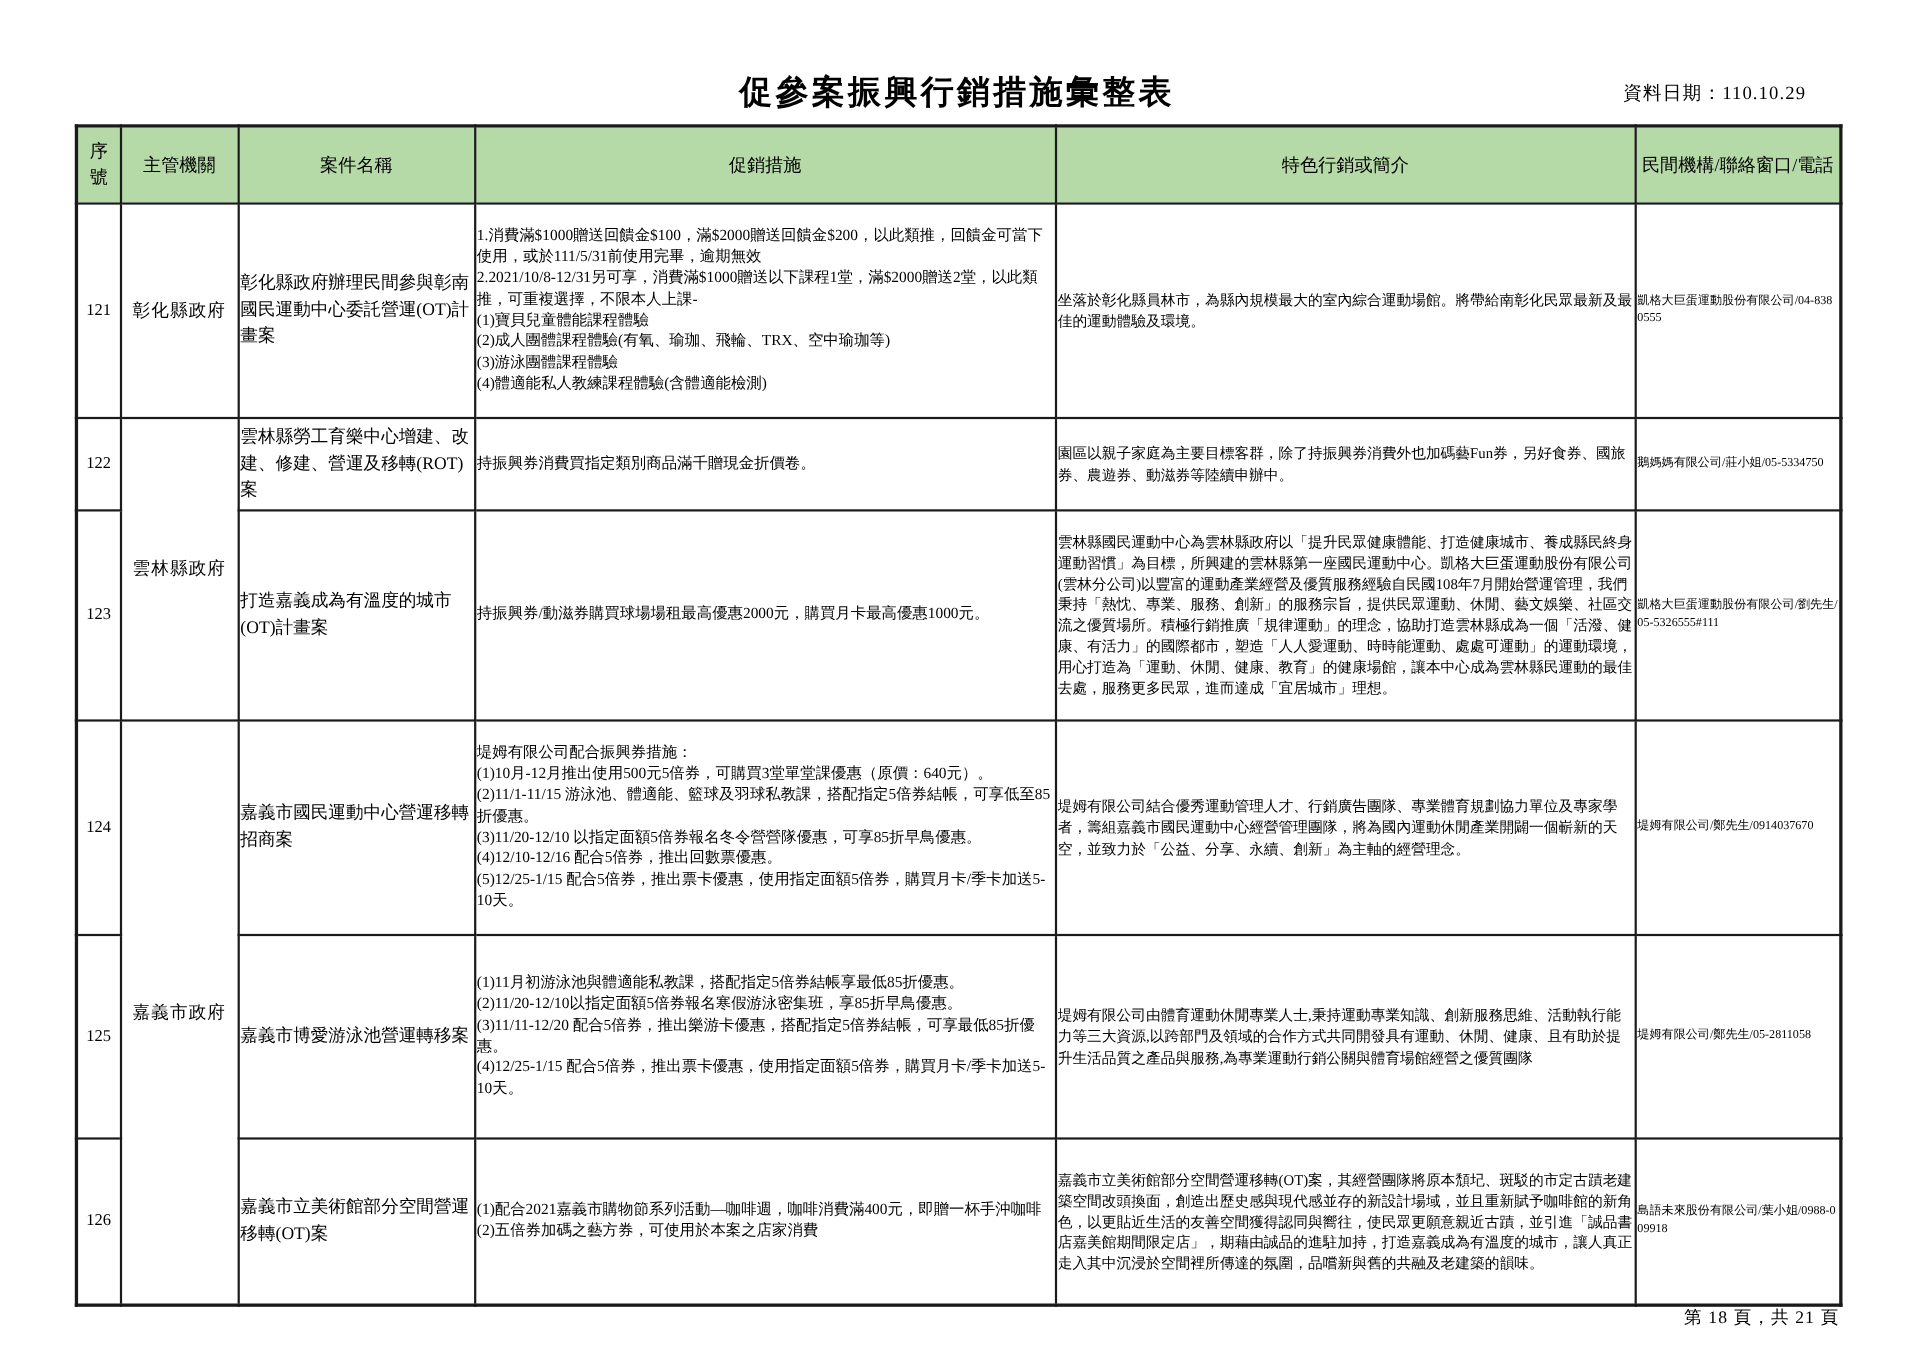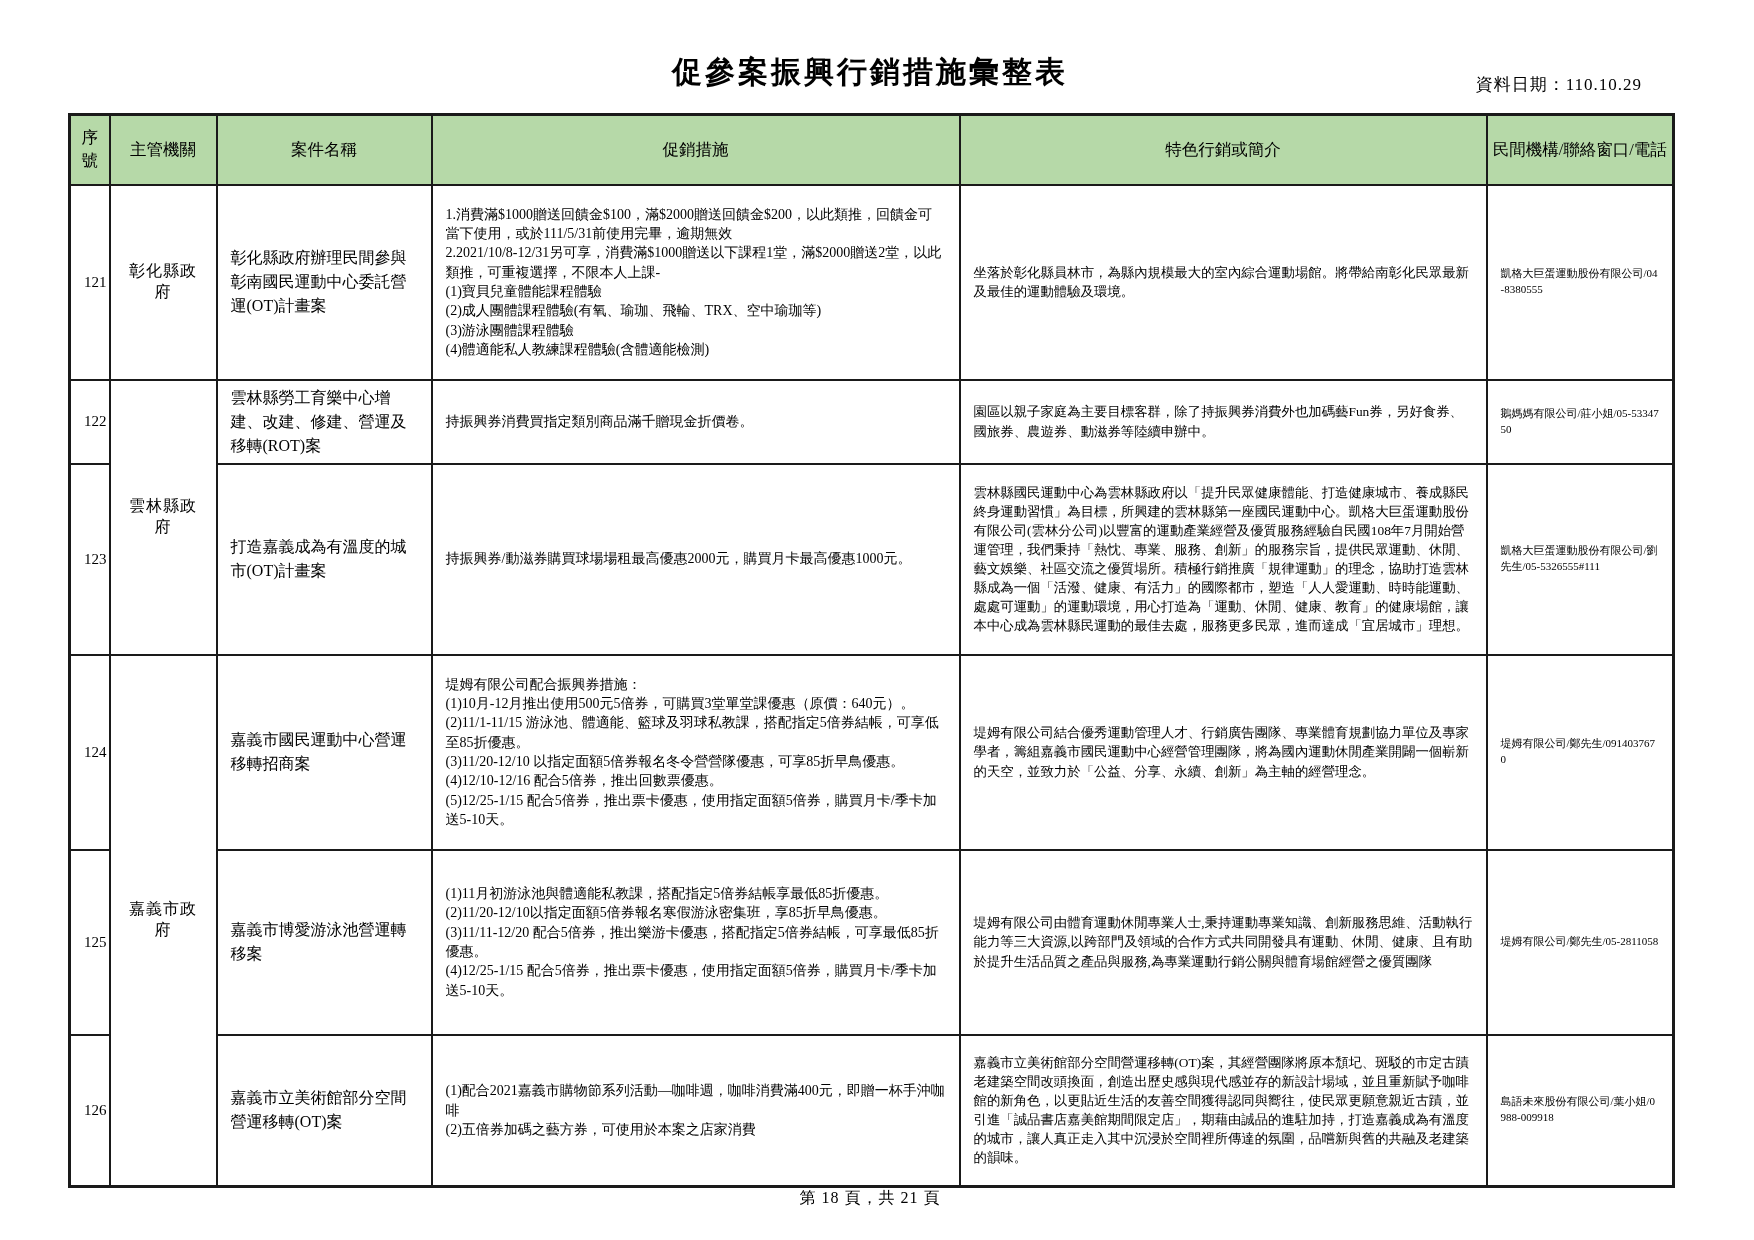--- a/index.html
+++ b/index.html
@@ -9,34 +9,34 @@
     background:#ffffff;
     font-family:"Liberation Serif","DejaVu Serif",serif;
     color:#000;
     overflow:hidden;
   }
   .doc-date{
     position:absolute;top:73px;right:112px;
     font-size:17px;letter-spacing:1px;
   }
   .doc-title{
-    position:absolute;top:52px;left:68px;width:1604px;
+    position:absolute;top:64px;left:68px;width:1604px;
     text-align:center;font-size:30px;font-weight:bold;letter-spacing:3px;
   }
   table.main{
     position:absolute;top:113px;left:68px;
     width:1604px;
     border-collapse:collapse;
     table-layout:fixed;
     border:3px solid #1a1a1a;
   }
   table.main th, table.main td{
     border:2px solid #1a1a1a;
     vertical-align:middle;
-    padding:2px 13px;
+    padding:2px 1px;
     overflow:hidden;
   }
   table.main th{
     background:var(--header-bg,#b6d9a8);
     font-size:16.5px;font-weight:normal;
     text-align:center;line-height:1.35;
     padding:2px 3px;
   }
   col.w-no{width:40px;}
   col.w-agency{width:107px;}
@@ -52,21 +52,21 @@
   .c-contact{font-size:11px;line-height:1.45;padding:2px 6px;word-break:break-all;}
   tr.r-121{height:195px;}
   tr.r-122{height:84px;}
   tr.r-123{height:191px;}
   tr.r-124{height:195px;}
   tr.r-125{height:185px;}
   tr.r-126{height:152px;}
   tr.hrow{height:70px;}
   .page-footer{
     position:absolute;top:1188px;left:68px;width:1604px;
-    text-align:center;font-size:16px;letter-spacing:1px;
+    text-align:right;font-size:16px;letter-spacing:1px;
   }
 </style>
 </head>
 <body>
 
 <div class="page">
 
   <div class="doc-date">資料日期：110.10.29</div>
   <div class="doc-title">促參案振興行銷措施彙整表</div>
 

